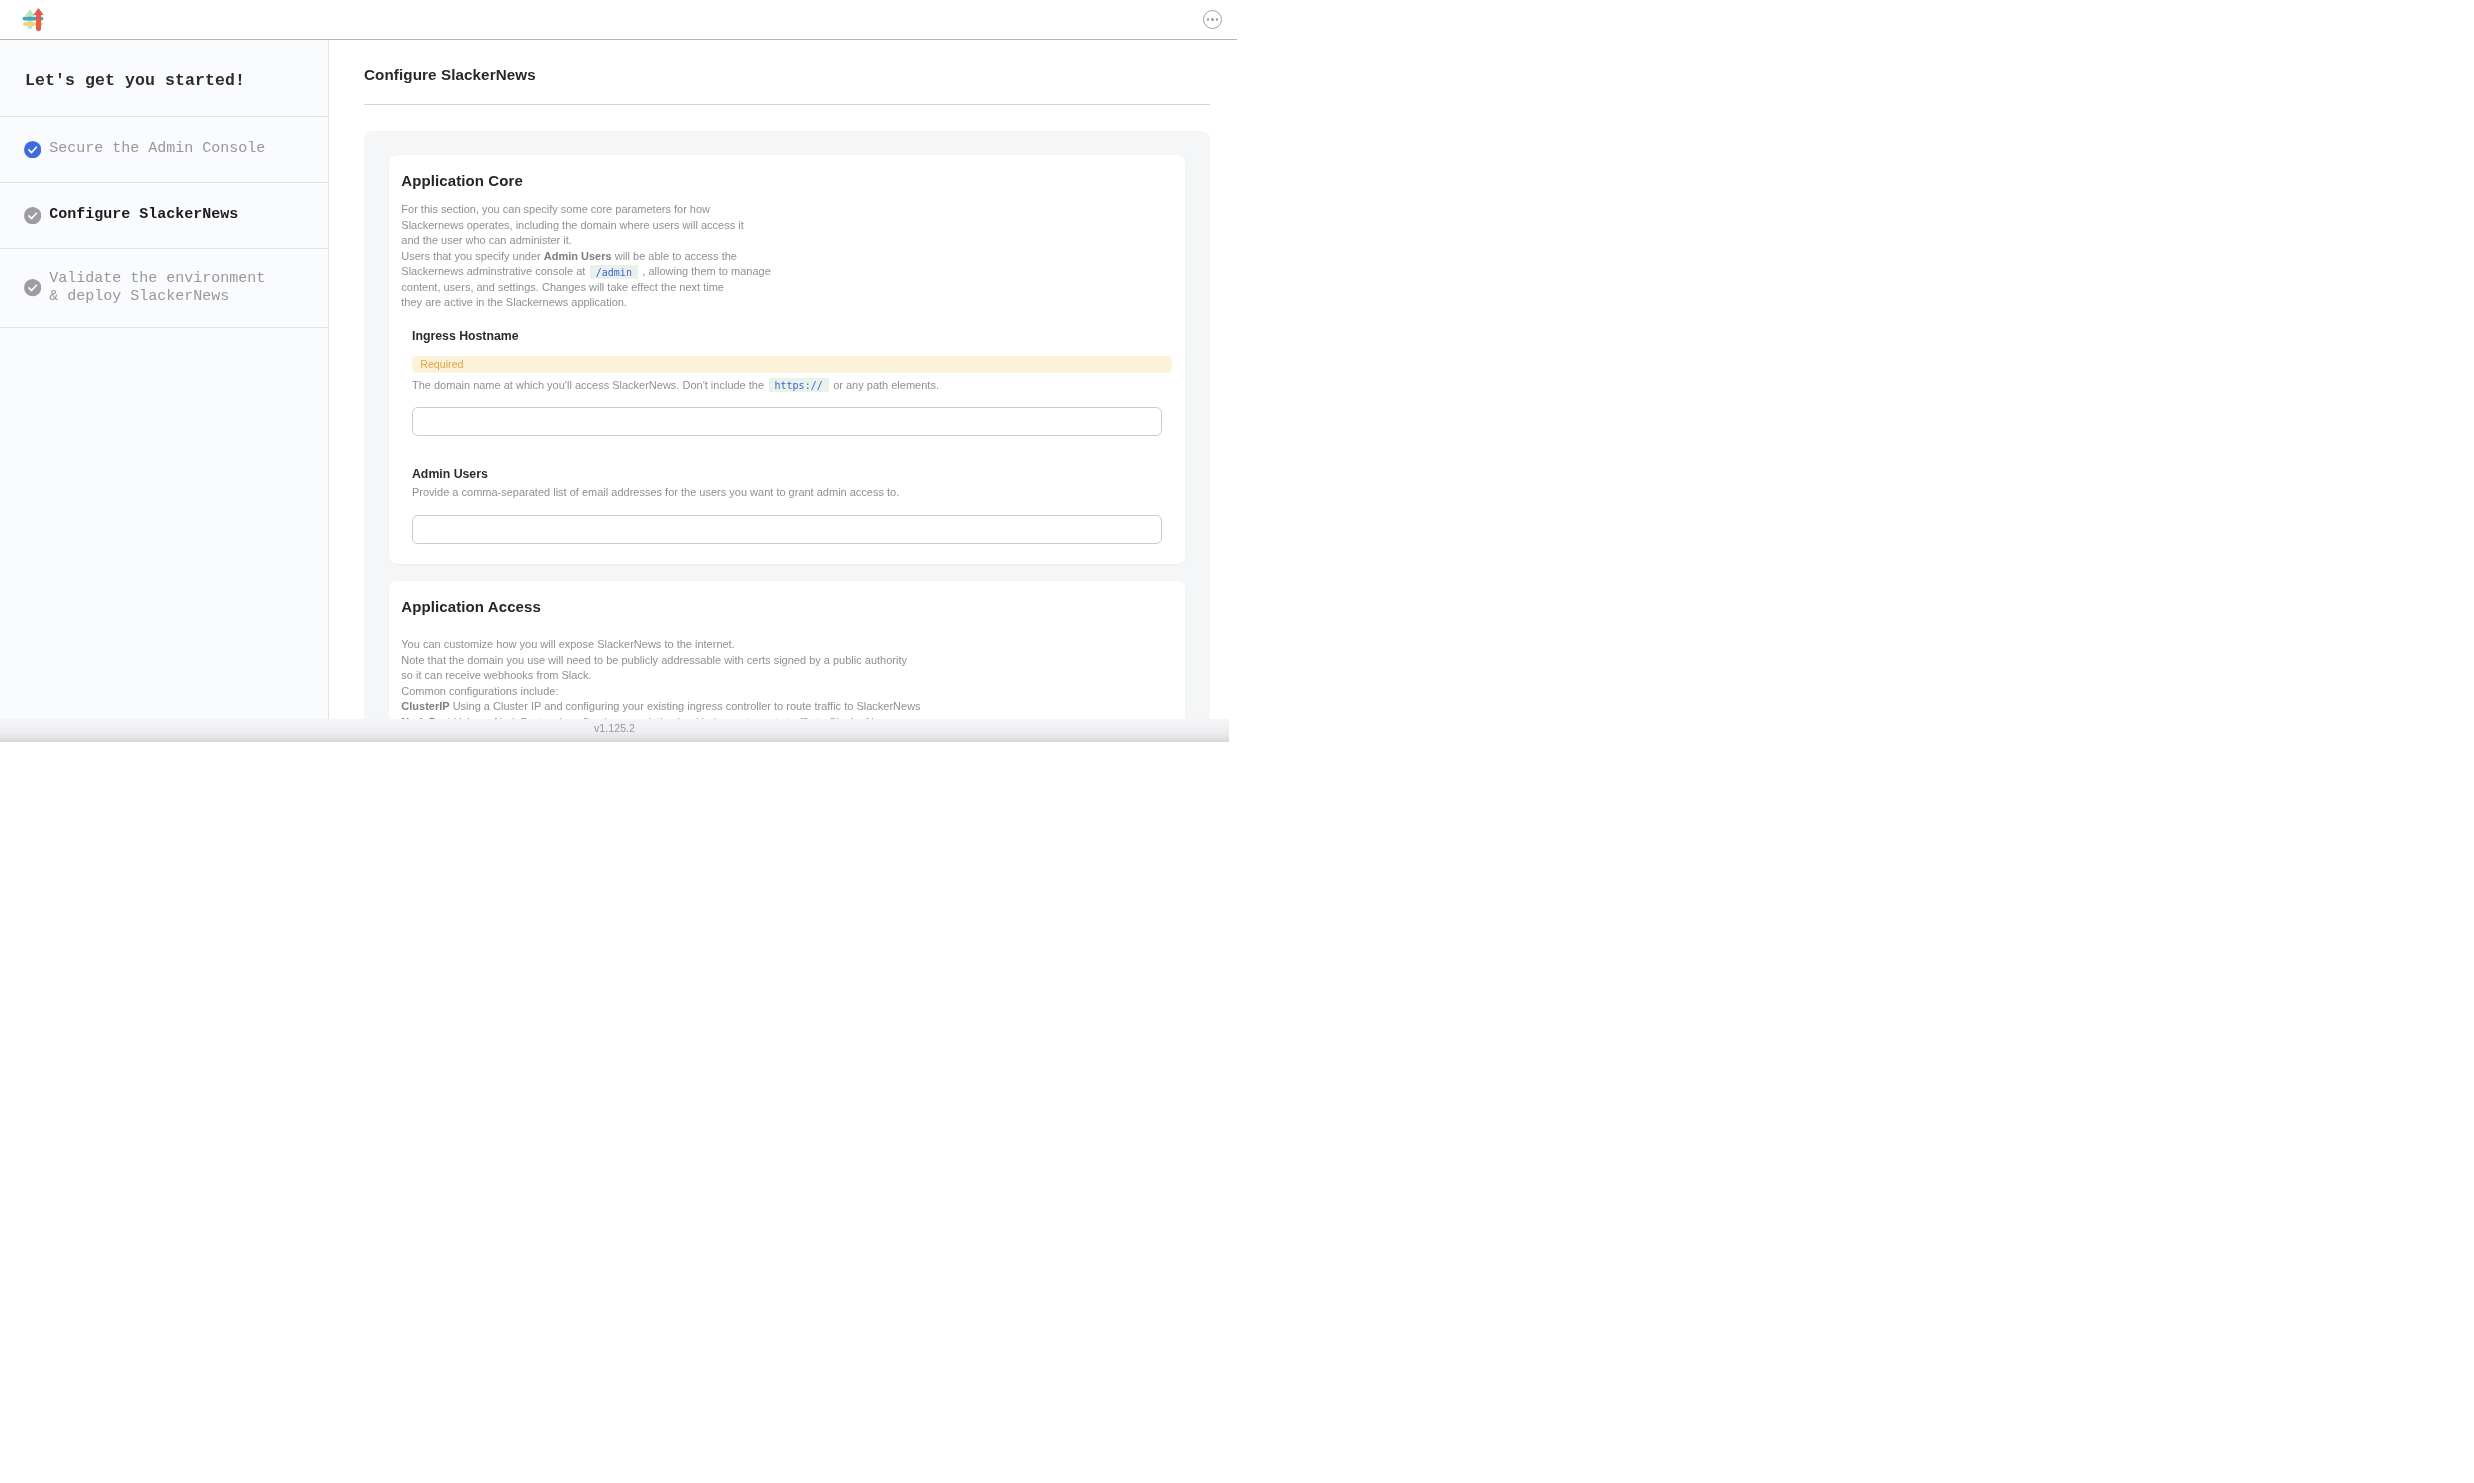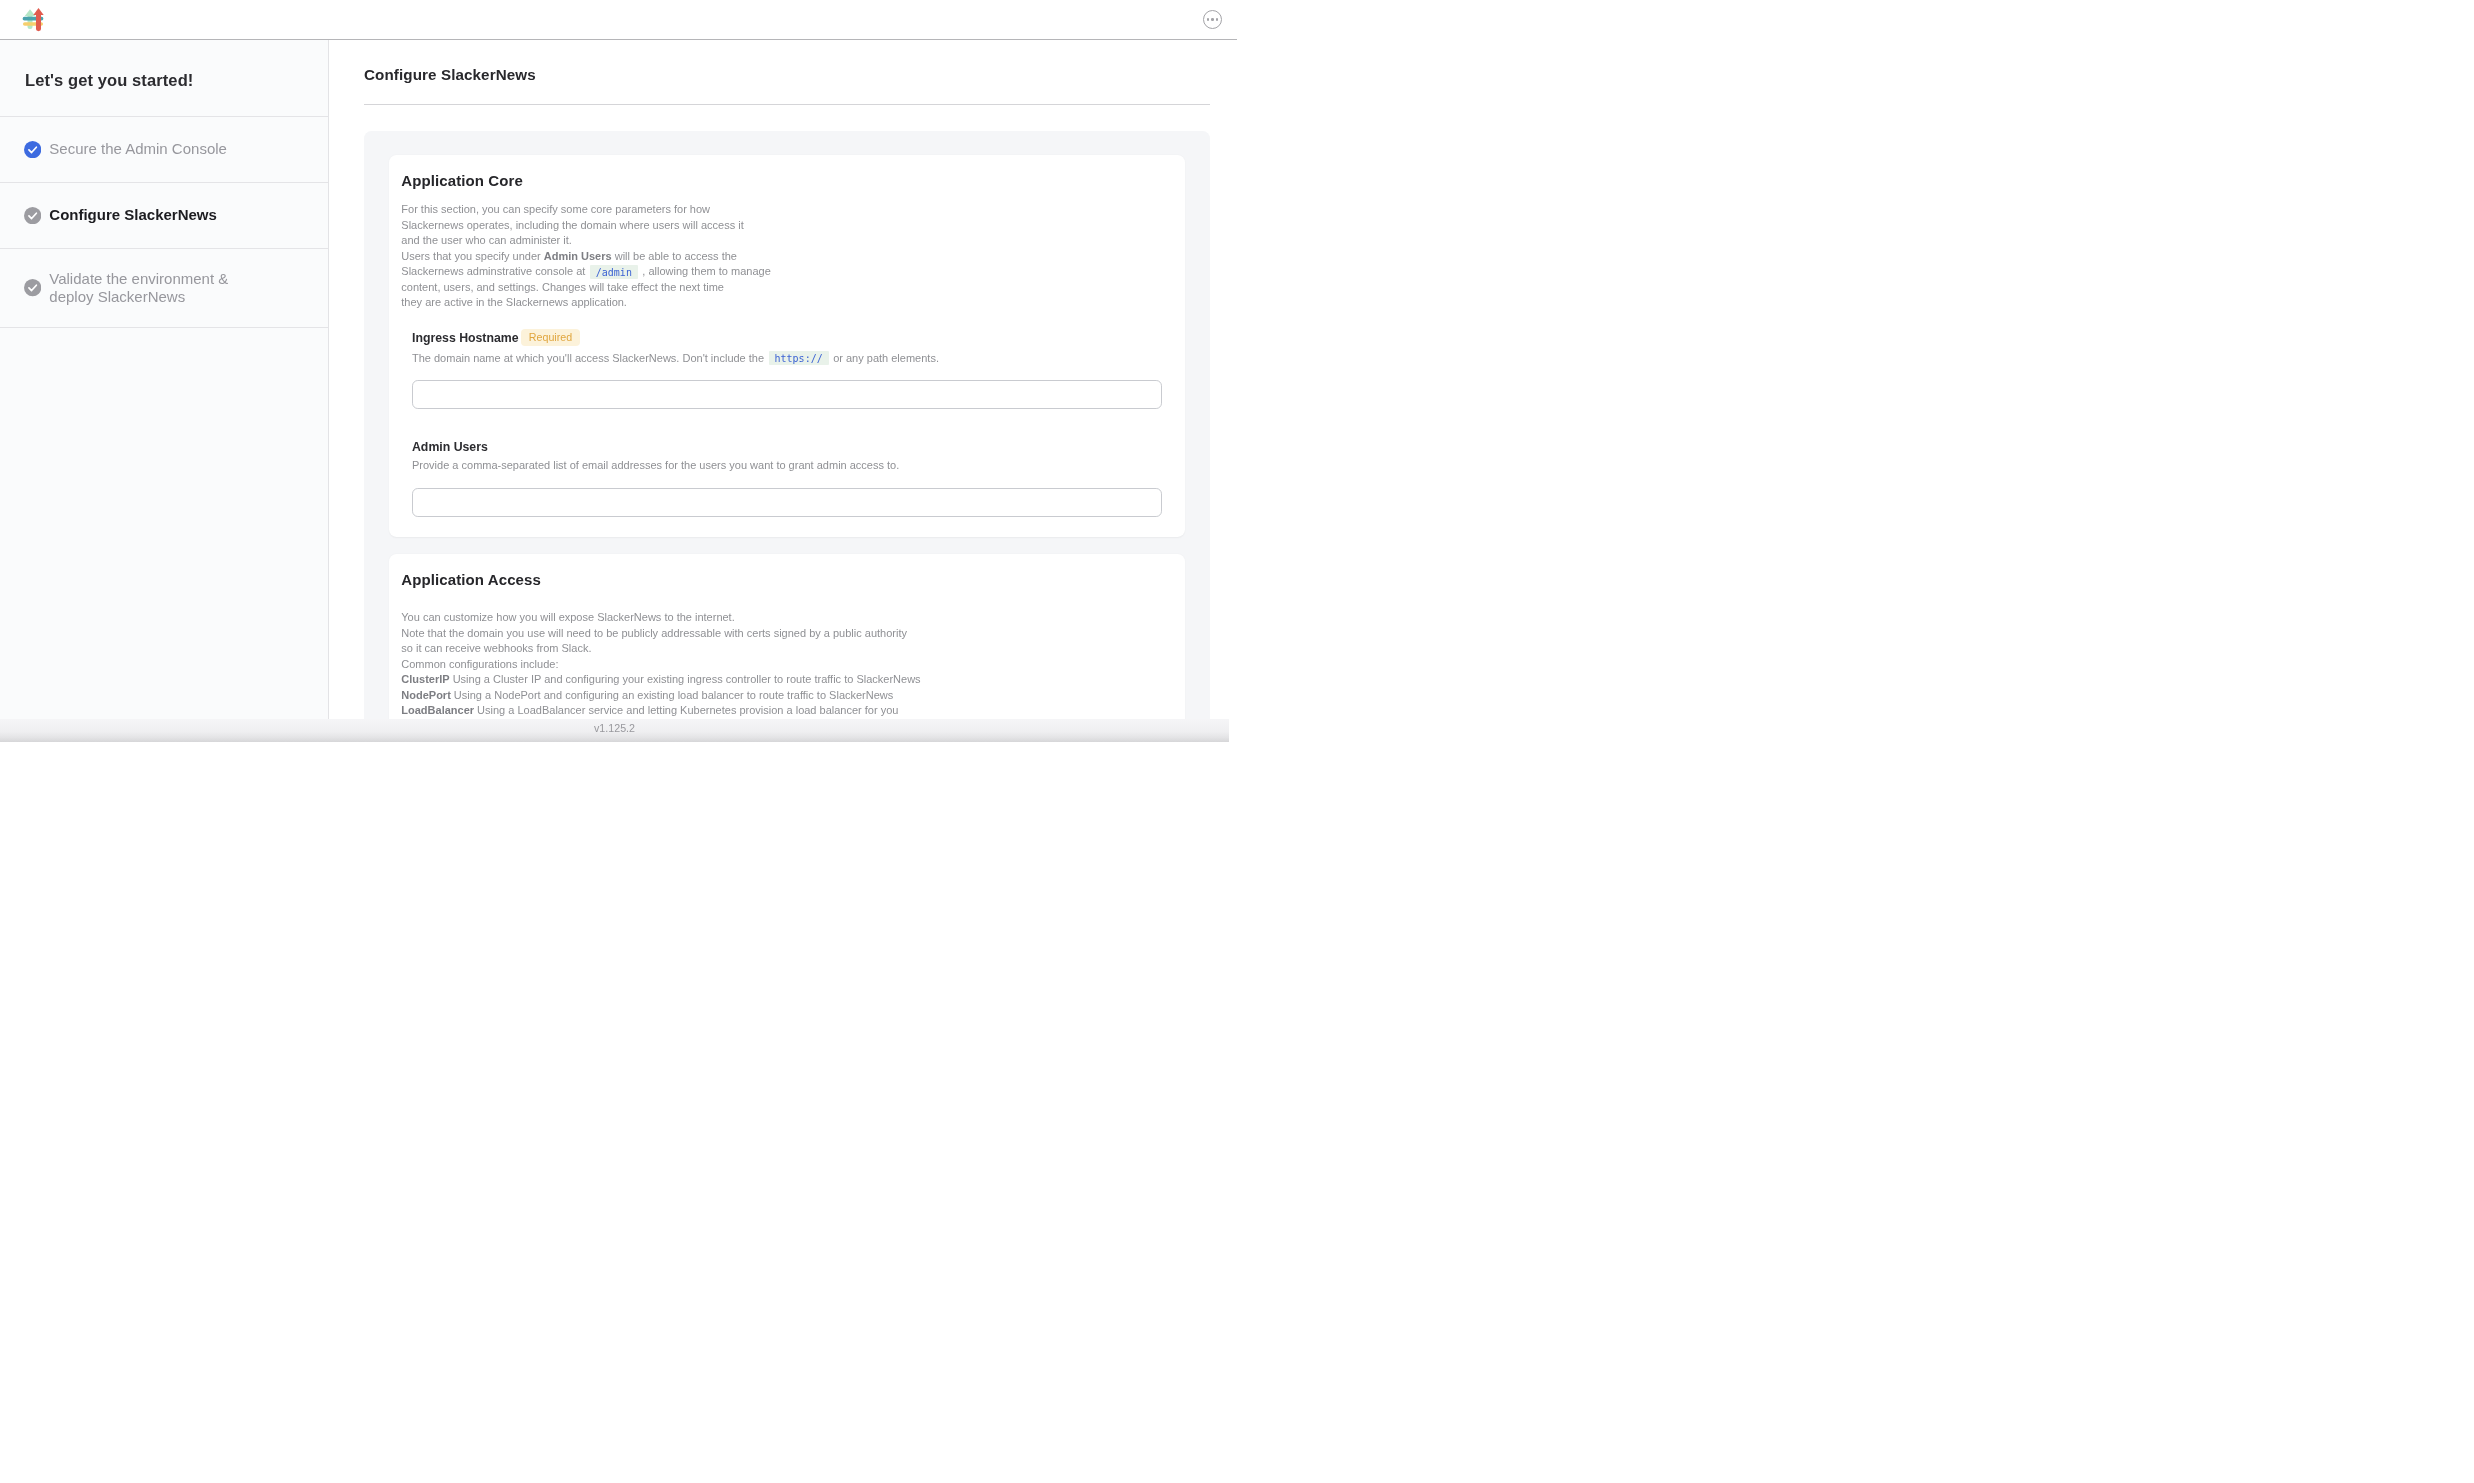--- a/index.html
+++ b/index.html
@@ -22,21 +22,21 @@
     gap:2.1px; cursor:pointer; padding:0;
   }
   .menu-btn i { width:2.6px; height:2.6px; border-radius:50%; background:#a3a3a7; display:block; }
 
   
   .layout { display:flex; height:679px; overflow:hidden; }
 
   
   .sidebar {
     width:329px; min-width:329px; background:#fafbfc;
-    border-right:0.8px solid #e3e3e6; height:100%;
+    border-right:0.8px solid #e3e3e6; height:100%;font-family:Liberation Mono, monospace;
   }
   .sidebar-title-wrap { padding:31px 23px 0 25px; height:77px; border-bottom:0.8px solid #e4e4e7; }
   .sidebar-title { font-size:16.5px; font-weight:700; color:#2c2c30; letter-spacing:0.1px; }
   .step {
     display:flex; align-items:center; gap:8px;
     padding:0 25px 0 24px; border-bottom:0.8px solid #e4e4e7; cursor:pointer;
   }
   .step-label { font-size:15px; color:#97979d; line-height:1.22; }
   .step.current .step-label { color:#1c1c20; font-weight:700; }
   .step .check { flex:0 0 auto; display:block; }
@@ -63,21 +63,21 @@
   .seg-b { font-weight:700; color:#7d7e83; }
   .code-chip {
     font-family:"DejaVu Sans Mono","Liberation Mono",monospace;
     font-size:10px; color:#3c63d3; background:#e9f2ea;
     border-radius:1px; padding:1.6px 5.8px; margin:0 1.6px;
   }
 
   .fields { margin-left:10.7px; }
   .field-group { margin-top:18px; }
   .field-group + .field-group { margin-top:31px; }
-  .field-label-row { display:flex; align-items:center; gap:2px; }
+  .field-label-row { display:flex; gap:13px;flex-direction:column; }
   .field-label { font-size:12.3px; font-weight:600; color:#2c2c30; }
   .req-badge {
     font-size:10.7px; color:#e0a63f; background:#fcf2da;
     border-radius:4.1px; padding:2.5px 8.2px 3.3px; font-weight:400;
   }
   .field-hint { margin-top:4.1px; font-size:11px; color:#8f9094; line-height:15.6px; }
   .text-input {
     display:block; margin-top:14px; width:calc(100% - 10px); height:29px;
     border:0.8px solid #c9cbd0; border-radius:5.8px; background:#fff;
     font-size:11.5px; color:#2c2c30; padding:0 10px; outline:none;

